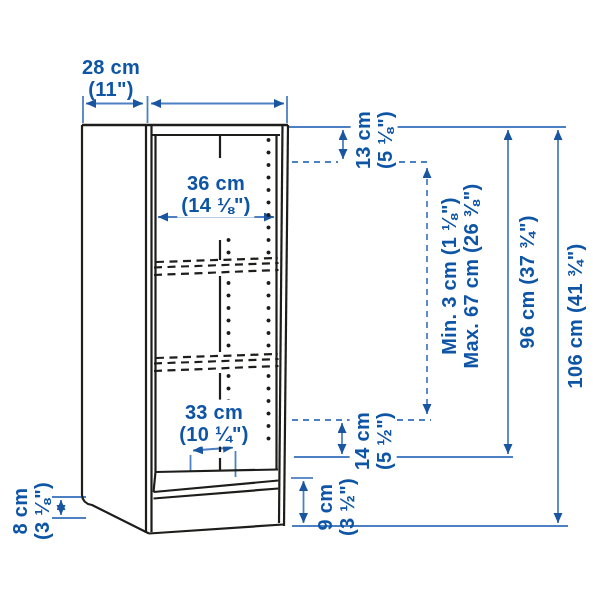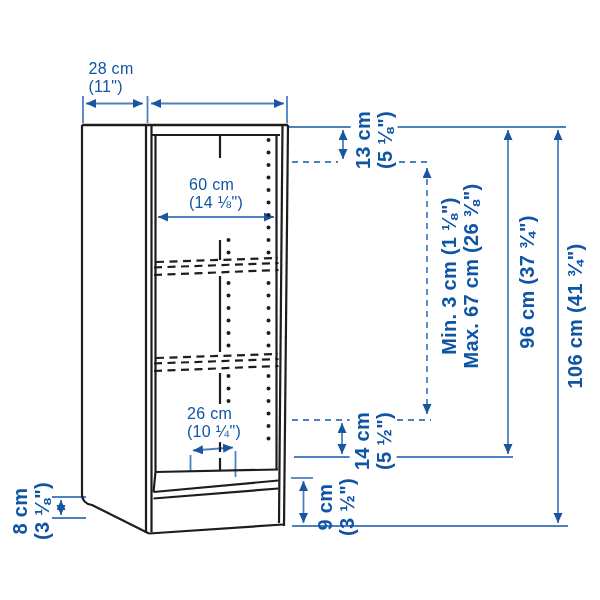--- a/index.html
+++ b/index.html
@@ -20,22 +20,22 @@
   .d  {stroke:var(--drawing-line);stroke-width:2.2;fill:none;stroke-linejoin:round;}
   .d3 {stroke:var(--drawing-line);stroke-width:2.6;fill:none;}
   .dd {stroke:var(--drawing-line);stroke-width:2.2;fill:none;stroke-dasharray:8 5.5;}
   .dot{fill:var(--drawing-line);}
   .b  {stroke:var(--dimension-line);stroke-width:1.8;fill:none;}
   .bd {stroke:var(--dimension-line);stroke-width:1.8;fill:none;stroke-dasharray:6 5;}
   .ahead{fill:var(--arrowhead);}
   
   .lbl{
     position:absolute;transform:translate(-50%,-50%);
-    white-space:nowrap;
-    font-weight:normal;font-size:16px;line-height:1.12;letter-spacing:.3px;
+    text-align:center;white-space:nowrap;
+    font-weight:bold;font-size:20px;line-height:1.12;letter-spacing:.3px;
     color:var(--dimension-text);
   }
   .vlbl{
     position:absolute;transform:translate(-50%,-50%) rotate(-90deg);
     text-align:center;white-space:nowrap;
     font-weight:bold;font-size:20px;line-height:1.12;letter-spacing:.3px;
     color:var(--dimension-text);
   }
   .lbl span,.vlbl span{display:block;}
   .wbg{background:var(--background);padding:1px 4px;}
@@ -148,21 +148,21 @@
     </g>
   </svg>
 
   <div class="lbl" style="left:111px;top:78px">
     <span>28 cm</span>
     <span>(11")</span>
   </div>
 
 
   <div class="lbl wbg" style="left:216px;top:194px">
-    <span>60 cm</span>
+    <span>36 cm</span>
     <span>(14 ⅛")</span>
   </div>
 
   <div class="vlbl wbg" style="left:374px;top:140px">
     <span>13 cm</span>
     <span>(5 ⅛")</span>
   </div>
 
   <div class="vlbl" style="left:460px;top:276px">
     <span>Min. 3 cm (1 ⅛")</span>
@@ -171,21 +171,21 @@
 
   <div class="vlbl" style="left:527px;top:282px">
     <span>96 cm (37 ¾")</span>
   </div>
 
   <div class="vlbl" style="left:575px;top:316px">
     <span>106 cm (41 ¾")</span>
   </div>
 
   <div class="lbl wbg" style="left:214px;top:423px">
-    <span>26 cm</span>
+    <span>33 cm</span>
     <span>(10 ¼")</span>
   </div>
 
   <div class="vlbl wbg" style="left:373px;top:441px">
     <span>14 cm</span>
     <span>(5 ½")</span>
   </div>
 
   <div class="vlbl" style="left:336px;top:507px">
     <span>9 cm</span>

